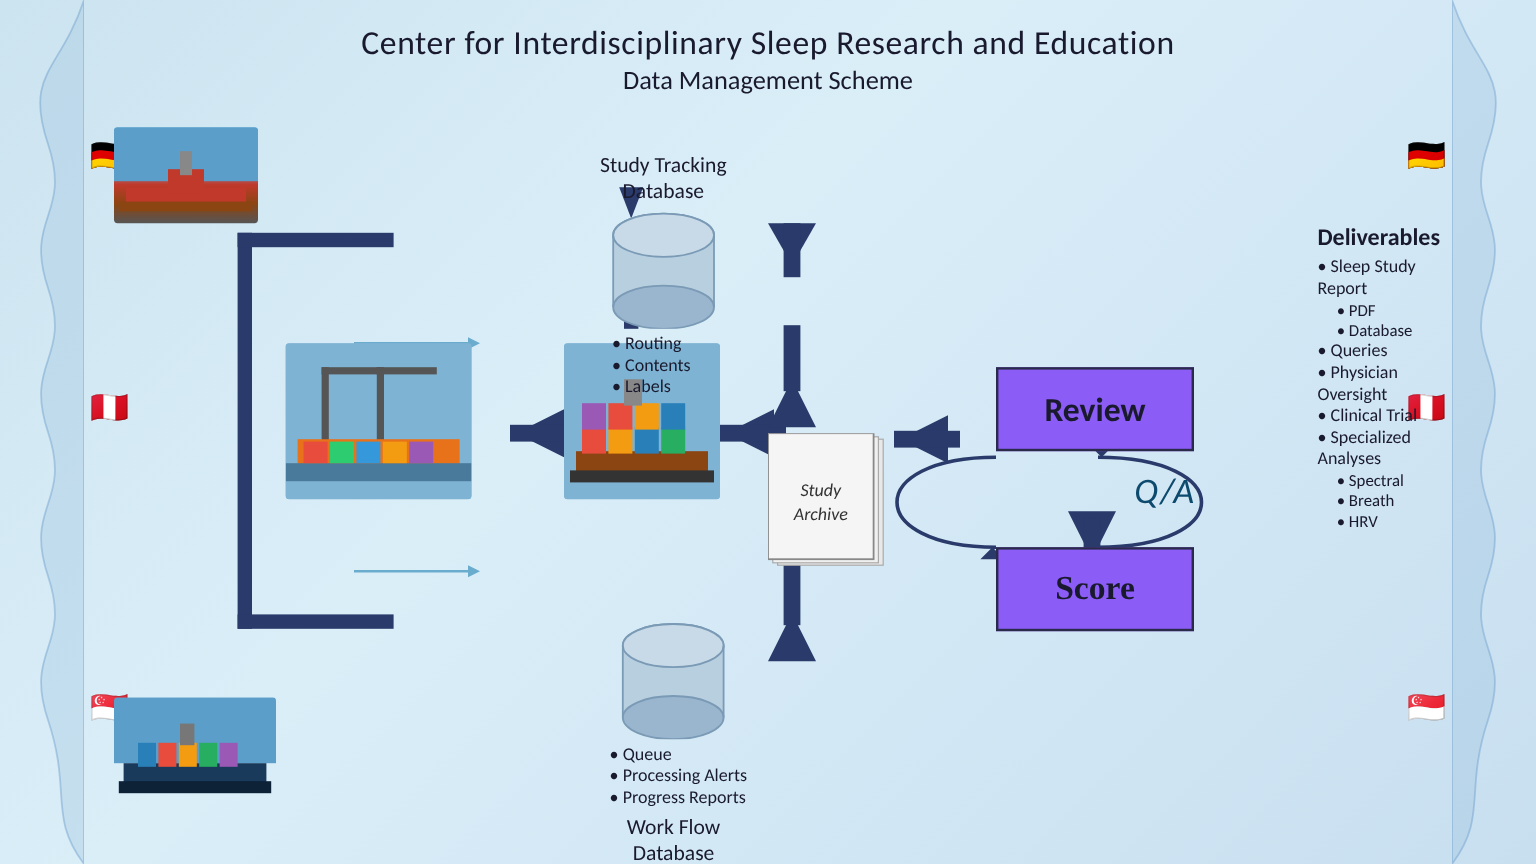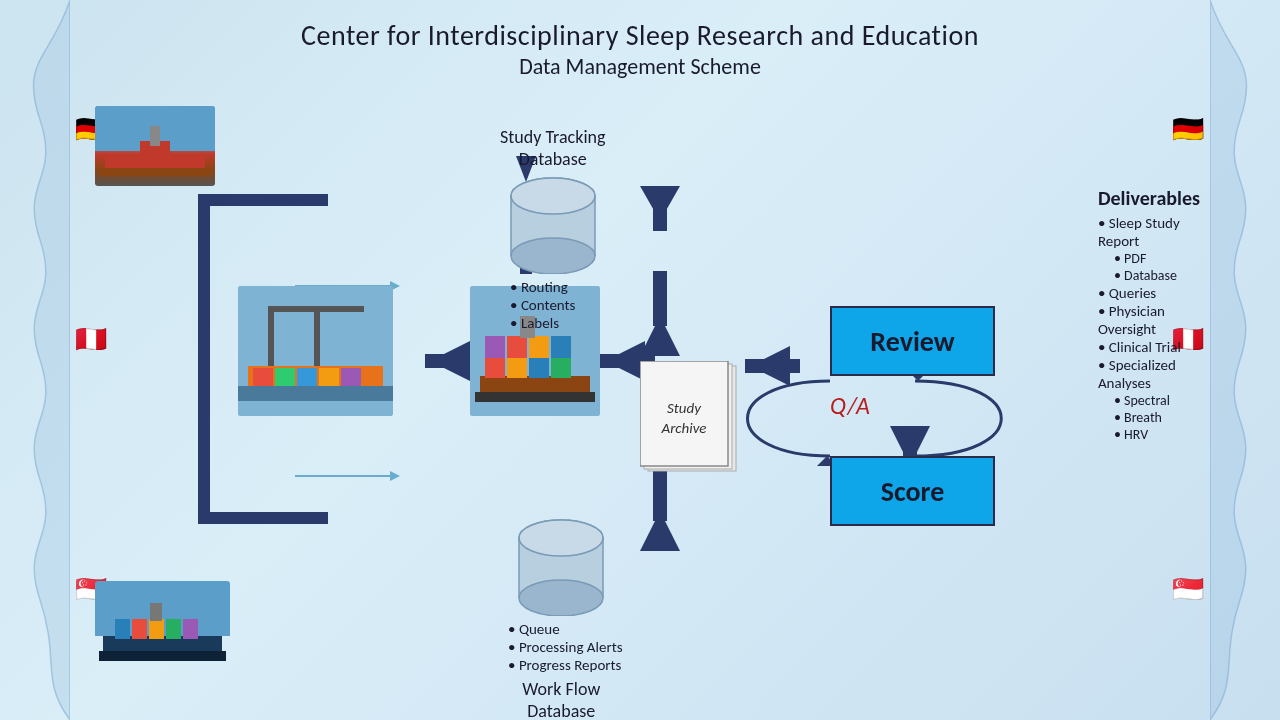--- a/index.html
+++ b/index.html
@@ -110,50 +110,51 @@
     .archive-box {
       position: absolute;
       left: 570px;
       top: 275px;
     }
 
     
     .review-box, .score-box {
       position: absolute;
       border: 2.5px solid #2a2a4a;
-      background: #0ea5e9;
+      background: #8b5cf6;
       font-size: 28px;
       font-weight: 600;
       color: #1a1a2e;
       text-align: center;
       display: flex;
       align-items: center;
       justify-content: center;
     }
     .review-box {
       left: 760px;
       top: 220px;
       width: 165px;
       height: 70px;
     }
     .score-box {
       left: 760px;
       top: 370px;
       width: 165px;
       height: 70px;
+      font-family: Liberation Serif, serif;
     }
     .qa-label {
       position: absolute;
       left: 760px;
       top: 305px;
       width: 165px;
-      text-align: left;
+      text-align: right;
       font-style: italic;
-      font-size: 24px;
-      color: #b91c1c;
+      font-size: 30px;
+      color: #0c4a6e;
     }
 
     
     .deliverables {
       position: absolute;
       right: 10px;
       top: 100px;
     }
     .deliverables-title {
       font-size: 20px;

